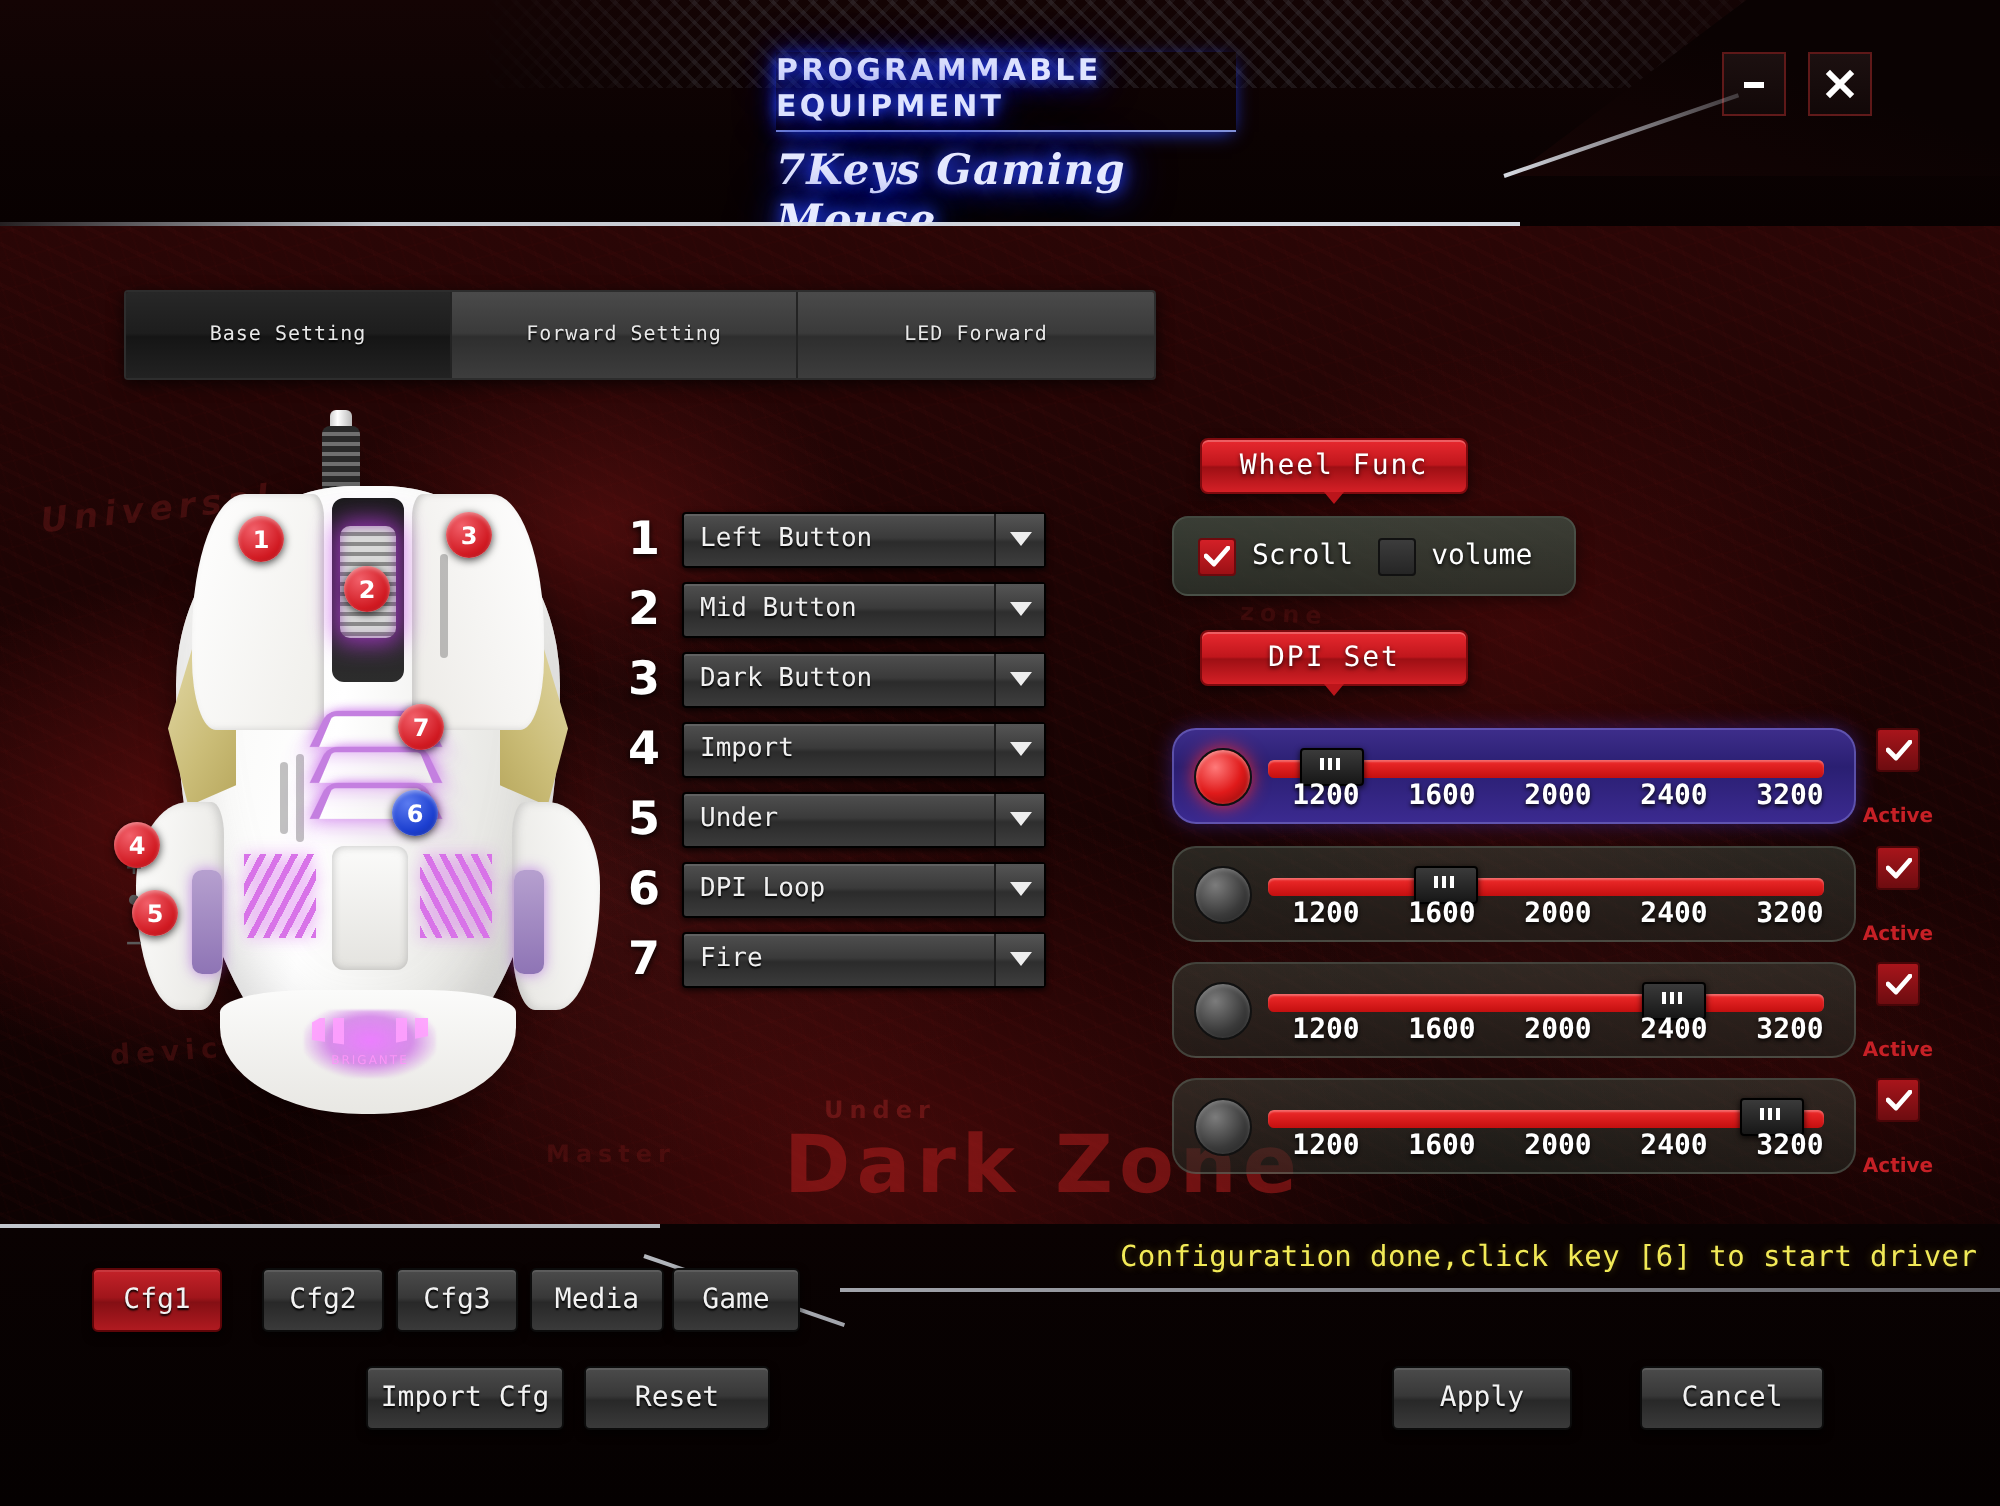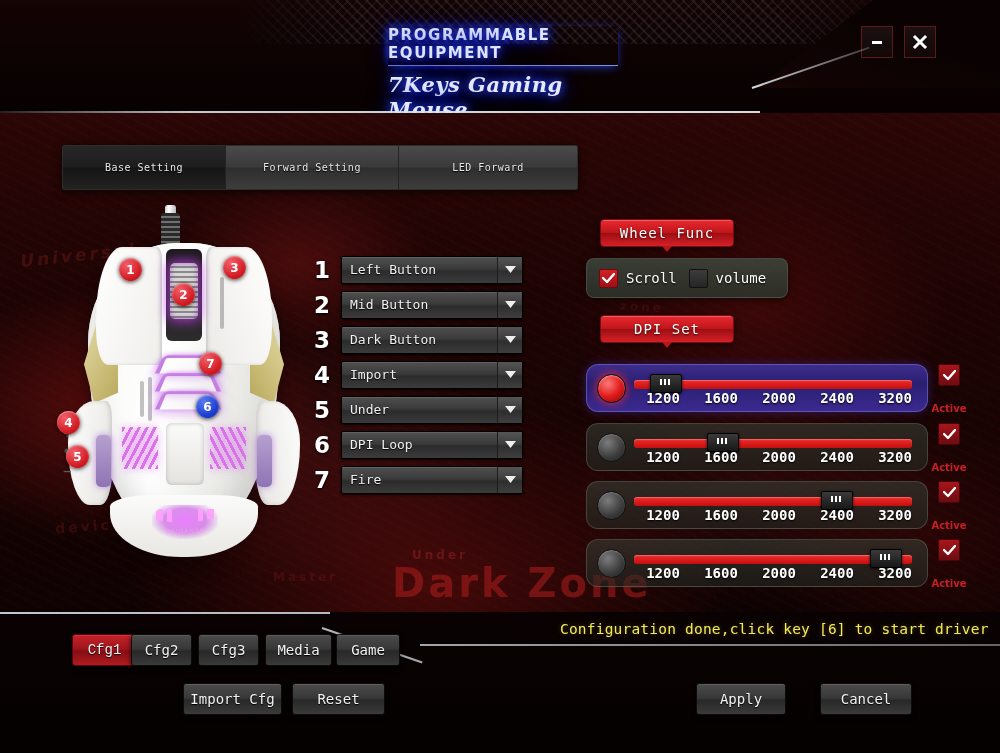--- a/index.html
+++ b/index.html
@@ -257,21 +257,21 @@
      font-size:14.5px;color:#f2ea57;letter-spacing:.2px;text-shadow:0 0 4px rgba(200,190,40,.35);
      white-space:nowrap;}
 
   .gbtn{position:absolute;border:1px solid #0c0c0c;border-radius:3px;
      display:flex;align-items:center;justify-content:center;cursor:pointer;
      font-size:14px;color:#f2f2f2;text-shadow:0 1px 1px #000;
      background:linear-gradient(180deg,#4b4b4b 0%,#383838 46%,#282828 54%,#3a3a3a 100%);
      box-shadow:0 2px 5px rgba(0,0,0,.7),inset 0 1px 0 rgba(255,255,255,.1);}
   .gbtn.redon{background:linear-gradient(180deg,#c42229 0%,#a0151b 46%,#840f14 54%,#b01a20 100%);
      border:1px solid #5d0508;}
-  .cfg1{left:72px;top:634px;width:63px;height:30px;font-family:Liberation Mono, monospace;}
+  .cfg1{left:46px;top:634px;width:63px;height:30px;}
   .cfg2{left:131px;top:634px;width:59px;height:30px;}
   .cfg3{left:198px;top:634px;width:59px;height:30px;}
   .cfgm{left:265px;top:634px;width:65px;height:30px;}
   .cfgg{left:336px;top:634px;width:62px;height:30px;}
   .expcfg{left:78px;top:683px;width:97px;height:30px;}
   .impcfg{left:183px;top:683px;width:97px;height:30px;}
   .rst{left:292px;top:683px;width:91px;height:30px;}
   .apply{left:696px;top:683px;width:88px;height:30px;}
   .cancel{left:820px;top:683px;width:90px;height:30px;}
 </style>

